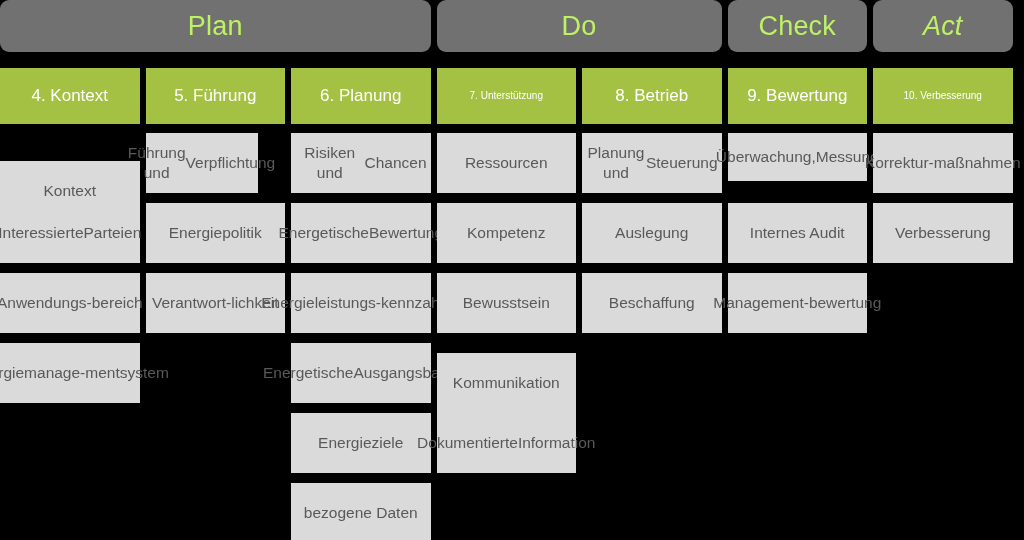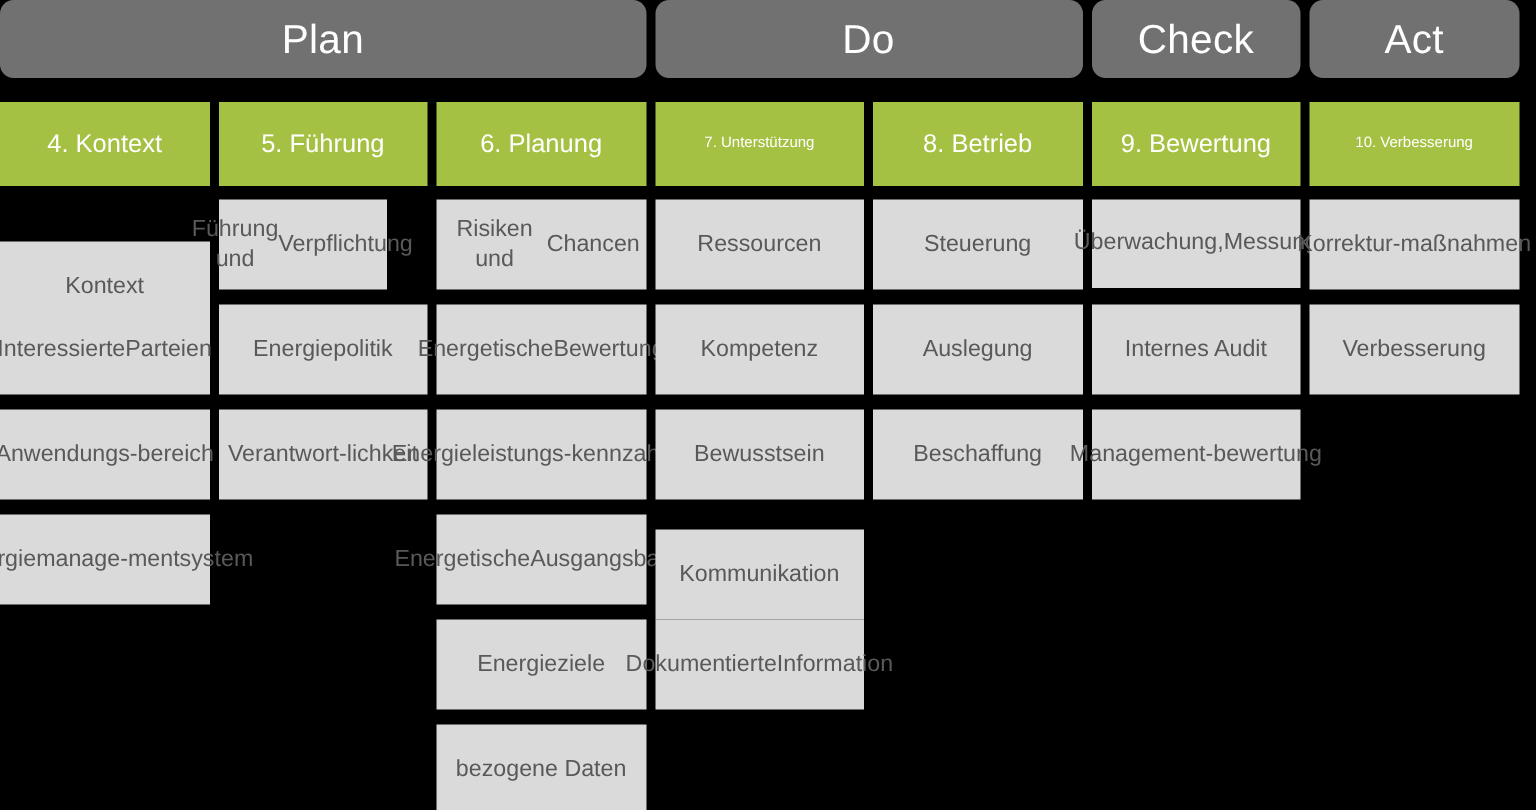--- a/index.html
+++ b/index.html
@@ -20,21 +20,21 @@
     background: #000000;
   }
 
   
   .phase-bar {
     position: absolute;
     top: 0;
     height: 52px;
     background: #717171;
     border-radius: 9px;
-    color: #ffffff;
+    color: #bef264;
     display: flex;
     align-items: center;
     justify-content: center;
     font-size: 27px;
     font-weight: 400;
     letter-spacing: 0.2px;
     line-height: 1;
     box-sizing: border-box;
   }
 
@@ -75,21 +75,21 @@
   .topic-box span { display: block; }
 </style>
 </head>
 <body>
 
 <div id="canvas">
   <div id="phase-bars">
       <div class="phase-bar" style="left: 0px; width: 430.5px;">Plan</div>
       <div class="phase-bar" style="left: 436.5px; width: 285px;">Do</div>
       <div class="phase-bar" style="left: 727.5px; width: 139.5px;">Check</div>
-      <div class="phase-bar" style="left: 873px; width: 139.5px;">Act</div>
+      <div class="phase-bar" style="left: 873px; width: 139.5px; font-style: italic;">Act</div>
     </div>
   <div id="clause-boxes">
       <div class="clause-box" style="left: 0px; width: 139.5px;">4. Kontext</div>
       <div class="clause-box" style="left: 145.5px; width: 139.5px;">5. Führung</div>
       <div class="clause-box" style="left: 291px; width: 139.5px;">6. Planung</div>
       <div class="clause-box small" style="left: 436.5px; width: 139.5px;">7. Unterstützung</div>
       <div class="clause-box" style="left: 582px; width: 139.5px;">8. Betrieb</div>
       <div class="clause-box" style="left: 727.5px; width: 139.5px;">9. Bewertung</div>
       <div class="clause-box small" style="left: 873px; width: 139.5px;">10. Verbesserung</div>
     </div>
@@ -152,29 +152,30 @@
         <span>Bewusstsein</span>
       </div>
       <div class="topic-box" style="left: 436.5px; width: 139.5px; top: 353px; height: 60px;">
         <span>Kommunikation</span>
       </div>
       <div class="topic-box" style="left: 436.5px; width: 139.5px; top: 413px; height: 60px;">
         <span>Dokumentierte</span>
         <span>Information</span>
       </div>
       <div class="topic-box" style="left: 582px; width: 139.5px; top: 133px; height: 60px;">
+        <span>Planung und</span>
         <span>Steuerung</span>
       </div>
       <div class="topic-box" style="left: 582px; width: 139.5px; top: 203px; height: 60px;">
         <span>Auslegung</span>
       </div>
       <div class="topic-box" style="left: 582px; width: 139.5px; top: 273px; height: 60px;">
         <span>Beschaffung</span>
       </div>
-      <div class="topic-box" style="left: 727.5px; width: 139.5px; top: 133px; height: 59px;">
+      <div class="topic-box" style="left: 727.5px; width: 139.5px; top: 133px; height: 48px;">
         <span>Überwachung,</span>
         <span>Messung</span>
       </div>
       <div class="topic-box" style="left: 727.5px; width: 139.5px; top: 203px; height: 60px;">
         <span>Internes Audit</span>
       </div>
       <div class="topic-box" style="left: 727.5px; width: 139.5px; top: 273px; height: 60px;">
         <span>Management-</span>
         <span>bewertung</span>
       </div>

